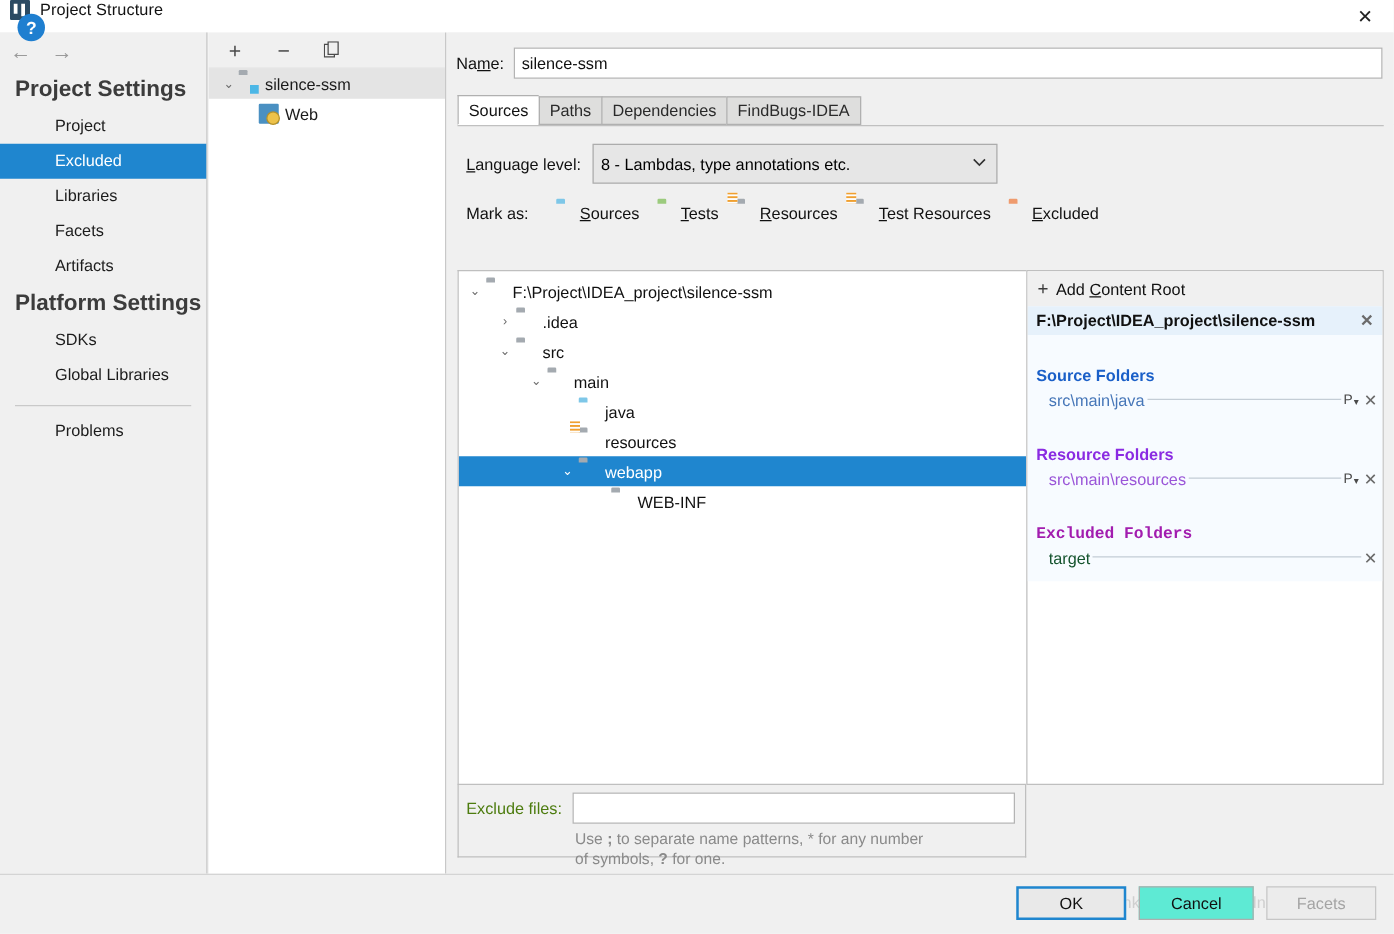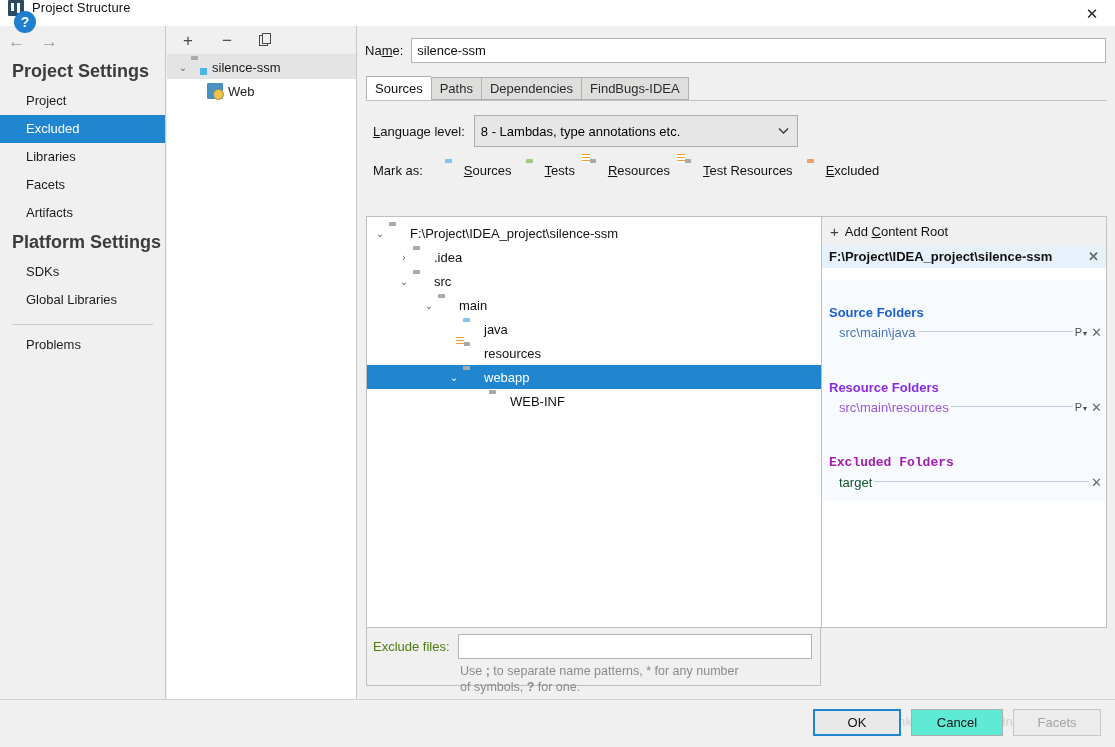--- a/index.html
+++ b/index.html
@@ -68,21 +68,21 @@
     height: 30px; display: flex; align-items: center;
     padding-left: 8px; gap: 16px;
     color: #9a9a9a; font-size: 17px; line-height: 1;
   }
   .side-group {
     font-weight: bold; color: #3c3c3c;
     padding: 5px 0 5px 12px;
     font-size: 18px;
   }
   .side-item {
-    padding: 5px 0 5px 26px;
+    padding: 5px 0 5px 44px;
     font-size: 13px; color: #1c1c1c;
     line-height: 18px;
   }
   .side-item.selected {
     background: #1f86cf;
     color: #ffffff;
   }
   .side-sep {
     margin: 10px 12px 6px 12px;
     border-top: 1px solid #c9c9c9;
@@ -304,21 +304,20 @@
     display: flex; align-items: center;
     background: #e6f1fb;
     height: 23px; padding: 0 4px 0 7px;
     font-weight: bold; font-size: 13px; color: #111;
     justify-content: space-between;
   }
   .root-body { background: #f7fbff; padding-bottom: 8px; }
   .cat-title {
     font-weight: bold; font-size: 13px;
     padding: 25px 0 2px 7px;
-    margin-top: 12px;
   }
   .cat-blue   { color: #1a5fc8; }
   .cat-purple { color: #8a2be2; }
   .cat-brown  { color: #a21caf; font-family: Liberation Mono, monospace; }
   .entry {
     display: flex; align-items: center;
     padding: 0 4px 0 17px; height: 21px;
     font-size: 13px;
   }
   .entry .etext { white-space: nowrap; }

